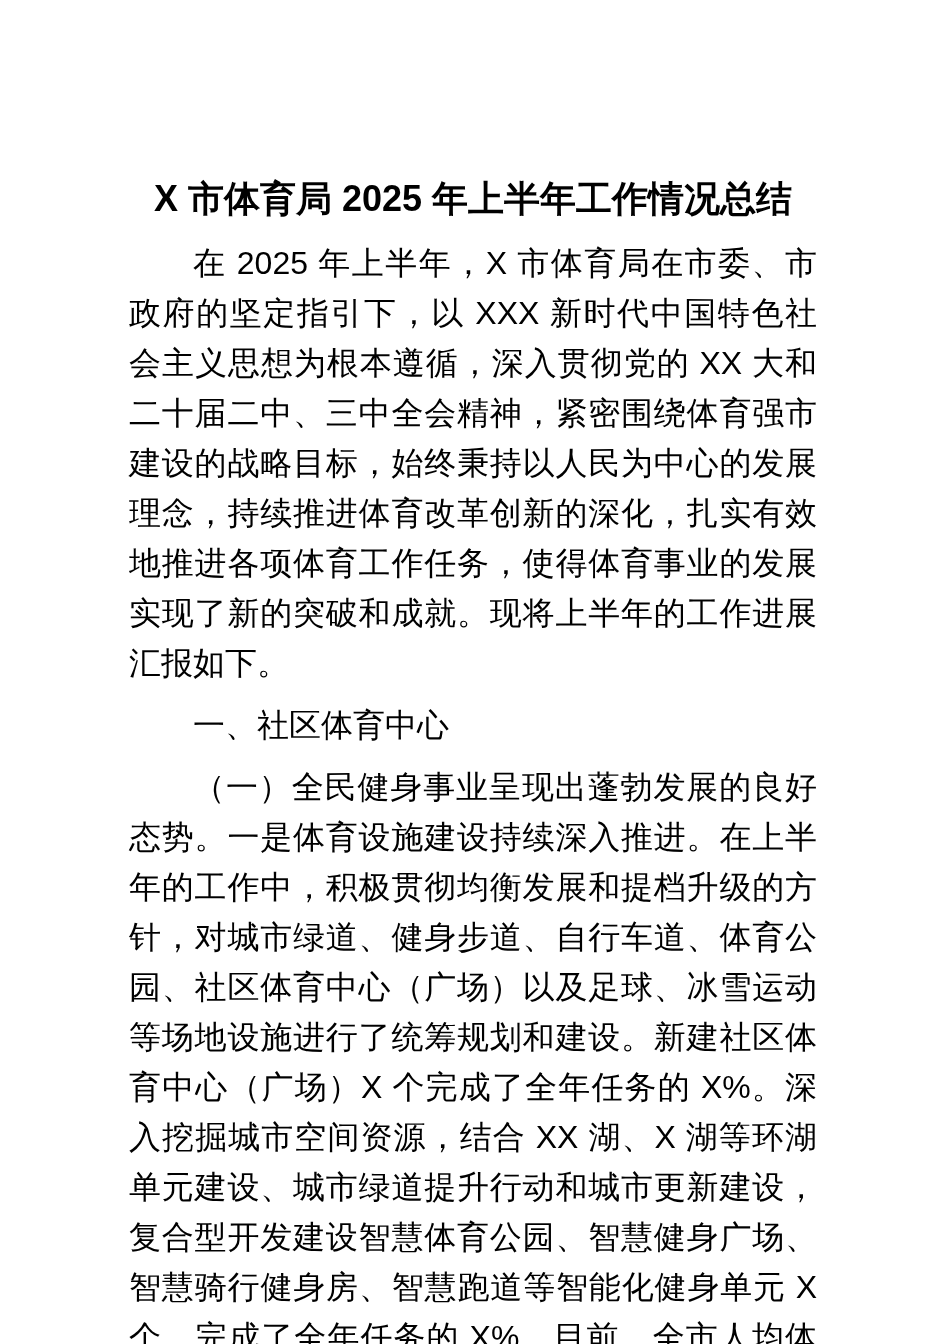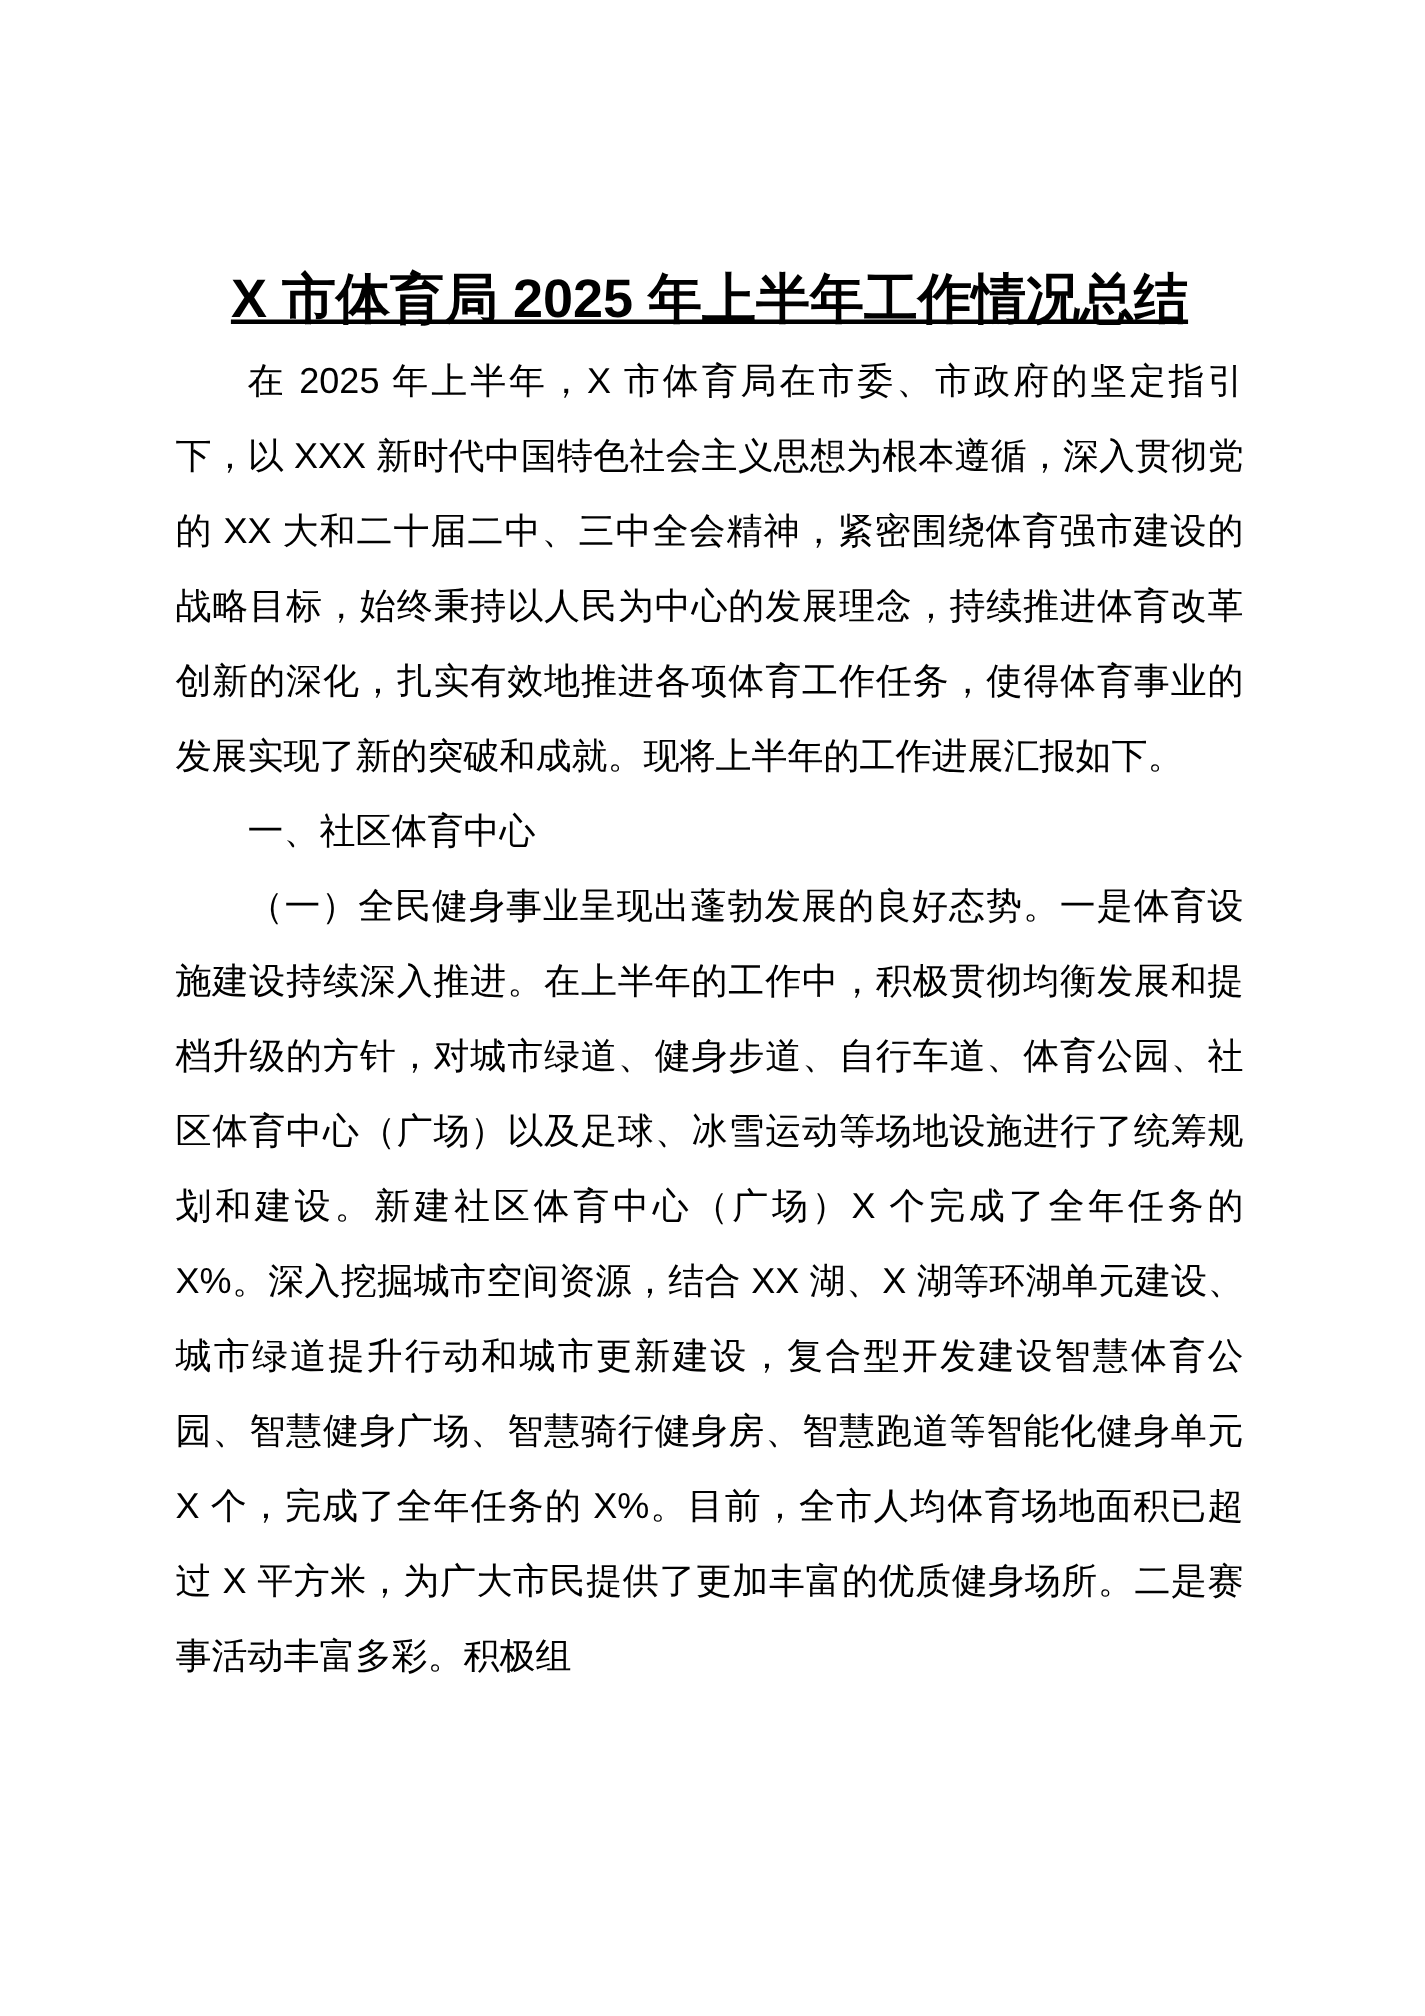--- a/index.html
+++ b/index.html
@@ -22,30 +22,29 @@
     top: 172px;
     width: 712px;
   }
   .doc-title {
     font-size: 36px;
     font-weight: 600;
     line-height: 54px;
     text-align: center;
     margin: 0 0 4px 0;
     white-space: nowrap;
-    text-decoration: underline;
   }
   .para {
-    font-size: 24px;
+    font-size: 32px;
     line-height: 50px;
     font-weight: 400;
     text-align: justify;
     text-justify: inter-character;
     text-indent: 2em;
-    margin: 0;
+    margin: 12px;
     word-break: break-all;
     overflow-wrap: break-word;
   }
   .para.heading {
     text-align: left;
   }
 </style>
 </head>
 <body>
 

